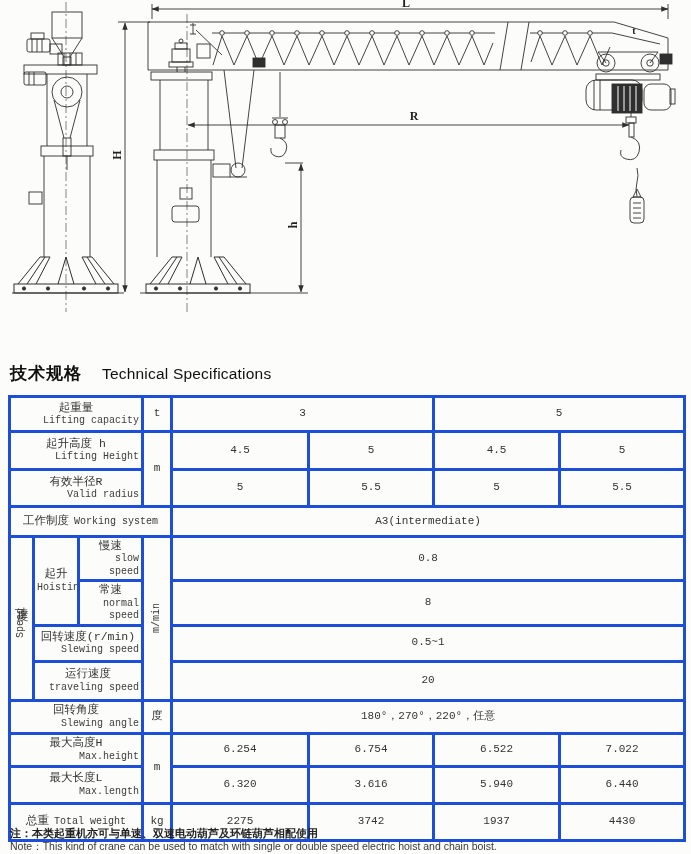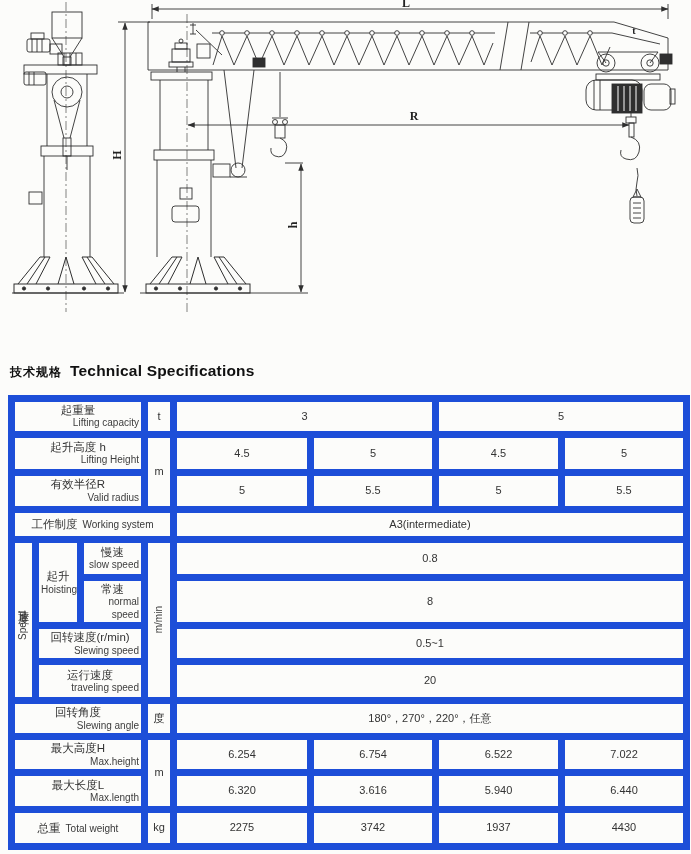--- a/index.html
+++ b/index.html
@@ -11,33 +11,34 @@
     overflow:hidden;
   }
   
   .drawing{position:absolute;left:0;top:0;width:691px;height:348px;}
   svg text{font-family:"Liberation Serif", serif;font-weight:bold;fill:#222;}
   
   .sec-title{
     position:absolute;left:10px;top:362px;white-space:nowrap;
     color:#101010;
   }
-  .sec-title .zh{font-size:12px;font-weight:bold;letter-spacing:1px;}
-  .sec-title .en{font-size:15.5px;font-weight:bold;margin-left:8px;letter-spacing:.2px;}
+  .sec-title .zh{font-size:17px;font-weight:bold;letter-spacing:1px;}
+  .sec-title .en{font-size:15.5px;font-weight:normal;margin-left:20px;letter-spacing:.2px;}
   
   table.spec{
     position:absolute;left:8px;top:395px;width:675px;
     border-collapse:collapse;table-layout:fixed;
     font-size:11px;color:#383838;
   }
   table.spec td{
-    border:7px solid #1d4ed8;
+    border:3px solid #1d4ed8;
     text-align:center;vertical-align:middle;
     padding:1px 2px;line-height:1.25;
     overflow:hidden;
+    font-family:Liberation Mono, monospace;
   }
   td .zh{display:block;font-size:11.5px;color:#333;}
   td .en{display:block;font-size:10px;color:#3d3d3d;text-align:right;}
   td .inline-zh{font-size:11.5px;}
   td .inline-en{font-size:10px;margin-left:5px;}
   td.vcell{padding:0;}
   .vwrap{display:flex;flex-direction:column;align-items:center;justify-content:center;gap:6px;height:100%;}
   .vzh{writing-mode:vertical-rl;text-orientation:upright;font-size:11.5px;letter-spacing:2px;}
   .ven{writing-mode:vertical-rl;transform:rotate(180deg);font-size:10px;}
   .vunit{writing-mode:vertical-rl;transform:rotate(180deg);font-size:10px;}
@@ -405,13 +406,15 @@
     <td class="val">kg</td>
     <td class="val">2275</td>
     <td class="val">3742</td>
     <td class="val">1937</td>
     <td class="val">4430</td>
   </tr>
   </tbody>
 </table>
 
 <div class="notes">
+  <span class="zh">注：本类起重机亦可与单速、双速电动葫芦及环链葫芦相配使用</span>
+  <span class="en">Note：This kind of crane can be used to match with single or double speed electric hoist and chain boist.</span>
 </div>
 
 </body></html>

